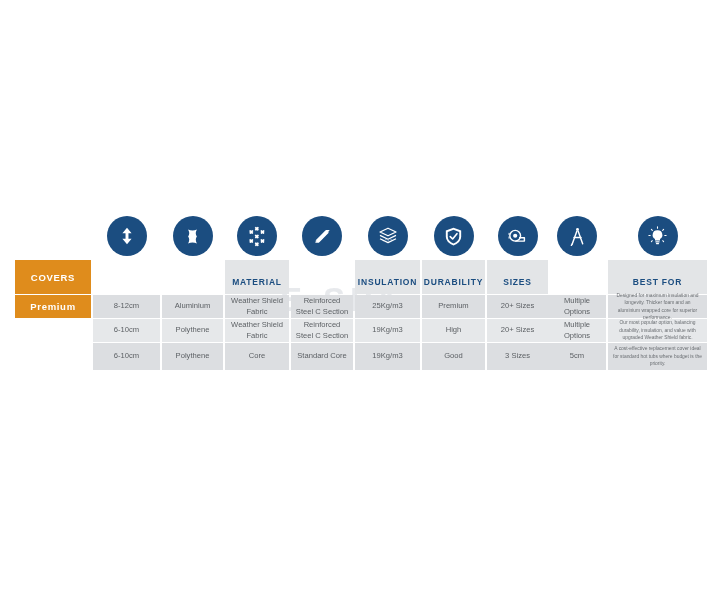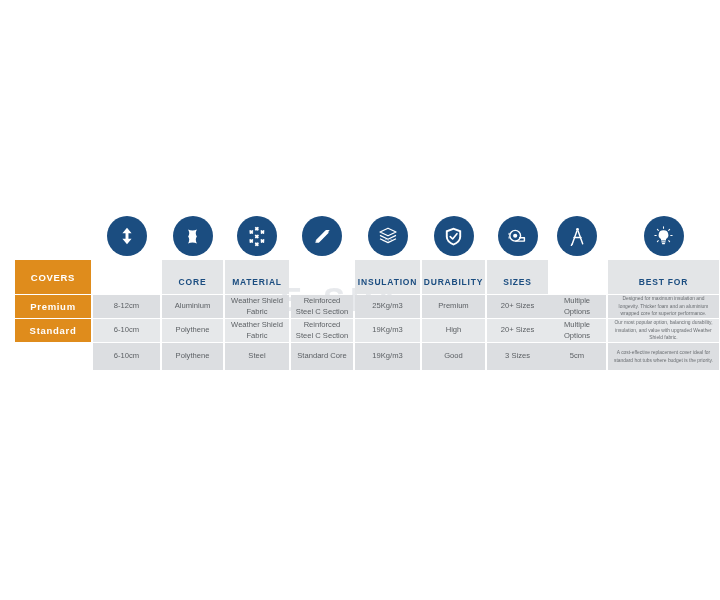--- a/index.html
+++ b/index.html
@@ -151,23 +151,20 @@
 
   <div id="table">
 
     <div class="col col-covers" style="left:0px; width:76px;">
       <div class="ocell head-o">
         <span>COVERS</span>
       </div>
       <div class="ocell o1">
         <span>Premium</span>
       </div>
-      <div class="ocell o2">
-        <span>Standard</span>
-      </div>
     </div>
 
     <div class="col" style="left:78px; width:67px;">
       <div class="icon-wrap">
         <div class="puck">
           <svg width="22" height="22" viewBox="0 0 24 24">
             <path d="M12 3 L17 9 L13.6 9 L13.6 15 L17 15 L12 21 L7 15 L10.4 15 L10.4 9 L7 9 Z" fill="#fff"></path>
           </svg>
         </div>
       </div>
@@ -182,23 +179,20 @@
         </div>
     </div>
 
     <div class="col" style="left:147px; width:61px;">
       <div class="icon-wrap">
         <div class="puck">
           <svg width="21" height="21" viewBox="0 0 24 24">
             <path d="M7 4 Q12 6.5 17 4 Q14.5 9 17 12 Q14.5 15 17 20 Q12 17.5 7 20 Q9.5 15 7 12 Q9.5 9 7 4 Z" fill="#fff"></path>
           </svg>
         </div>
-      </div>
-      <div class="head">
-        <span>CORE</span>
       </div>
       <div class="cell r1">
           <span>Aluminium</span>
         </div>
       <div class="cell r2 alt">
           <span>Polythene</span>
         </div>
       <div class="cell r3">
           <span>Polythene</span>
         </div>
@@ -230,21 +224,21 @@
       <div class="head">
         <span>MATERIAL</span>
       </div>
       <div class="cell r1">
           <span>Weather Shield Fabric</span>
         </div>
       <div class="cell r2 alt">
           <span>Weather Shield Fabric</span>
         </div>
       <div class="cell r3">
-          <span>Steel</span>
+          <span>Core</span>
         </div>
     </div>
 
     <div class="col" style="left:276px; width:62px;">
       <div class="icon-wrap">
         <div class="puck">
           <svg width="23" height="23" viewBox="0 0 24 24">
             <g fill="#fff">
               <path d="M5.0 15.8 L15.6 5.2 L19.6 5.2 L9.0 15.8 Z"></path>
               <path d="M4.6 16.6 L15.2 6.0 L15.2 9.2 L7.8 16.6 Z" opacity=".75"></path>
@@ -363,21 +357,21 @@
           <span>Multiple Options</span>
         </div>
       <div class="cell r2 alt">
           <span>Multiple Options</span>
         </div>
       <div class="cell r3">
           <span>5cm</span>
         </div>
     </div>
 
-    <div class="col col-bestfor" style="left:593px; width:99px;padding-left:12px;">
+    <div class="col col-bestfor" style="left:593px; width:99px;">
       <div class="icon-wrap">
         <div class="puck">
           <svg width="23" height="23" viewBox="0 0 24 24">
             <path d="M12 5.6 A4.8 4.8 0 0 1 14.6 14.6 L14.6 16.2 L9.4 16.2 L9.4 14.6 A4.8 4.8 0 0 1 12 5.6 Z" fill="#fff"></path>
             <rect x="9.7" y="17.0" width="4.6" height="1.2" rx=".5" fill="#fff"></rect>
             <rect x="10.3" y="18.9" width="3.4" height="1.1" rx=".5" fill="#fff"></rect>
             <g stroke="#fff" stroke-width="1.1" stroke-linecap="round">
               <path d="M12 1.9 L12 3.3 M5.6 4.6 L6.6 5.6 M18.4 4.6 L17.4 5.6 M3.0 11.0 L4.4 11.0 M19.6 11.0 L21.0 11.0 M5.6 17.4 L6.6 16.4 M18.4 17.4 L17.4 16.4"></path>
             </g>
           </svg>

